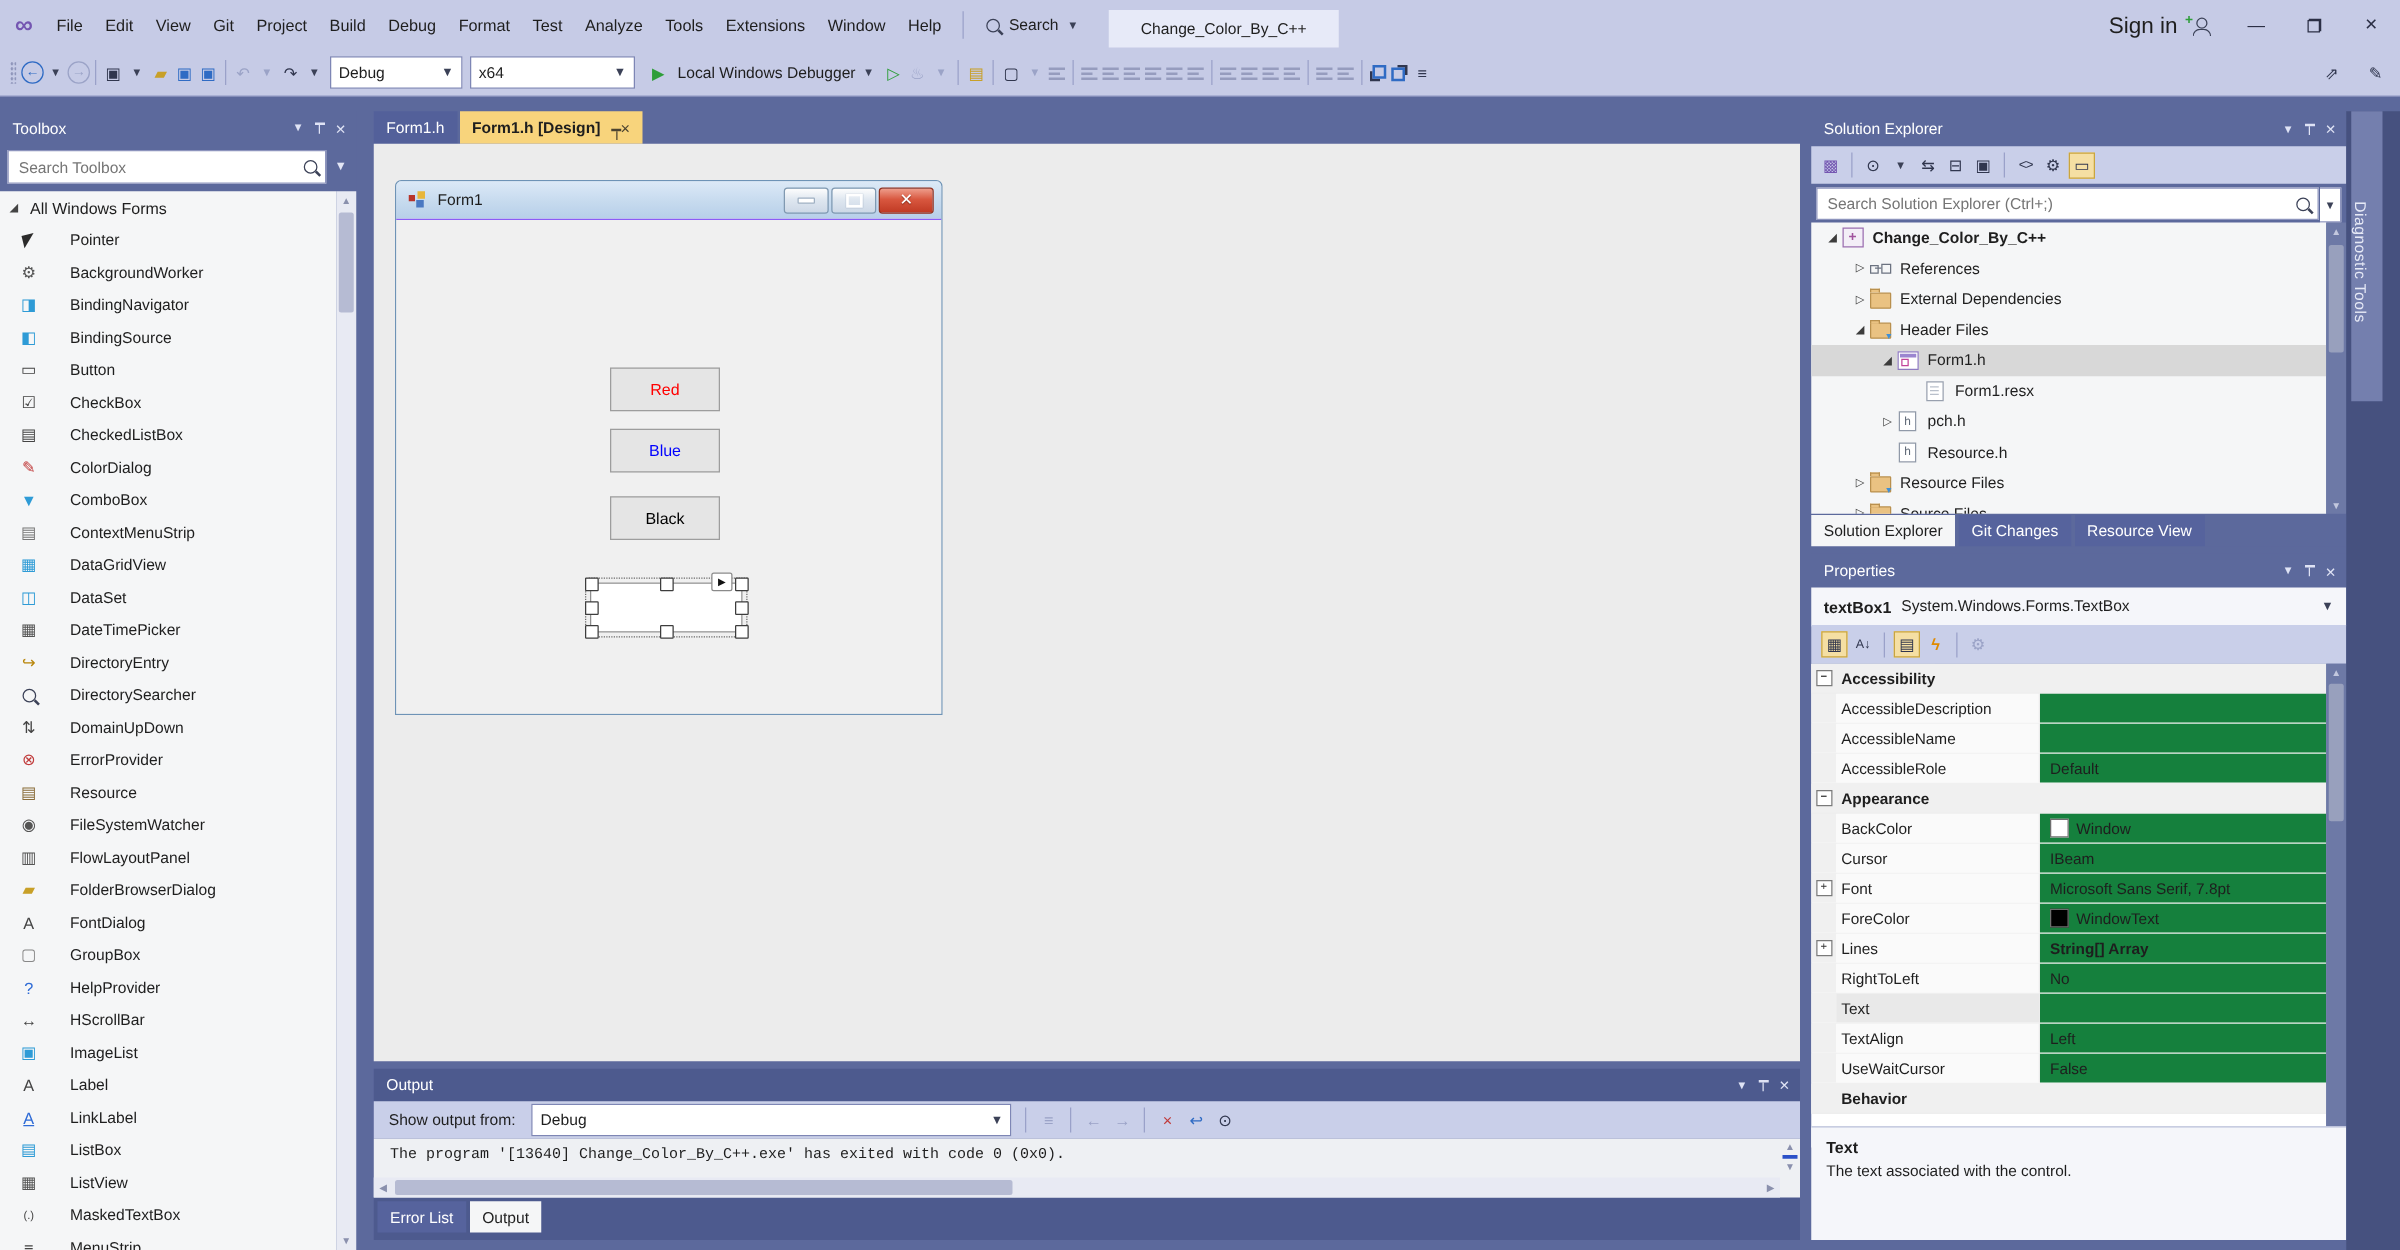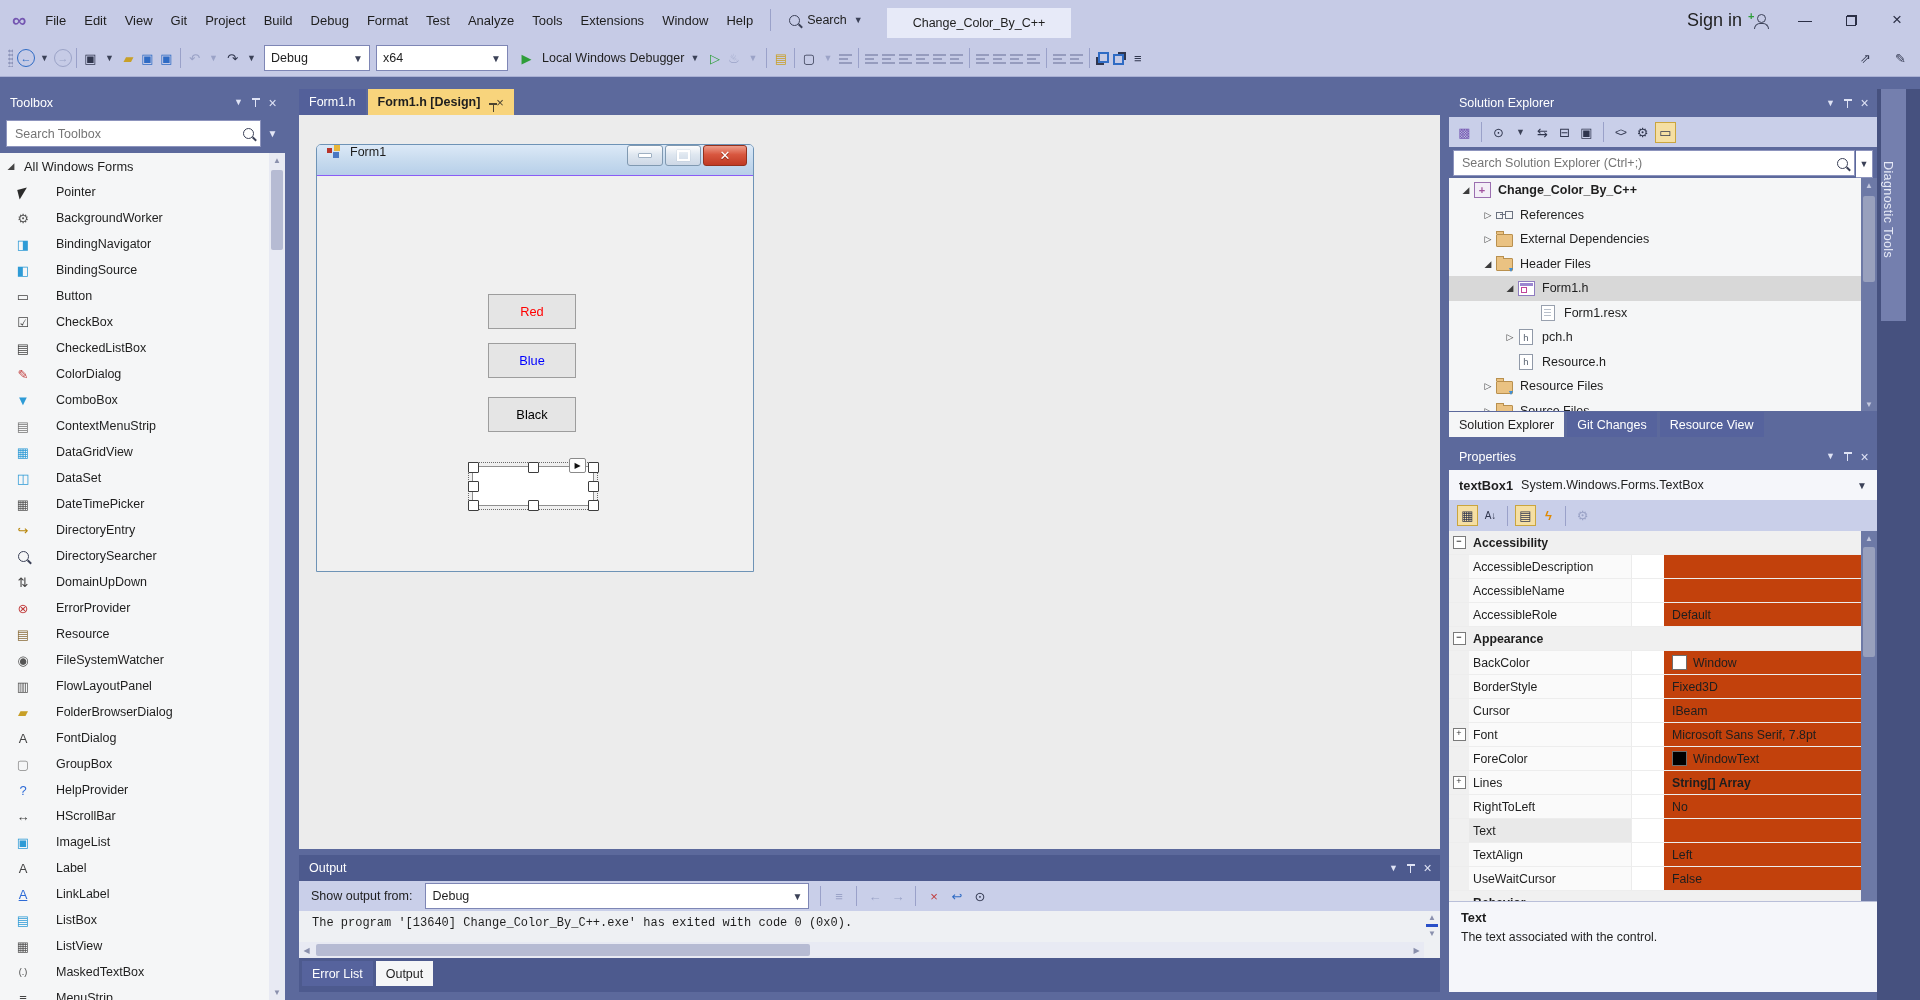--- a/index.html
+++ b/index.html
@@ -80,21 +80,21 @@
   #doc-tabs{left:299px;top:89px;width:1141px;height:26px;display:flex;align-items:flex-end;}
   .doc-tab{height:26px;display:flex;align-items:center;padding:0 10px;font-size:12.5px;gap:8px;}
   .doc-tab.inactive{background:#53609a;color:#ffffff;margin-right:2px;}
   .doc-tab.active{background:#f8d47c;color:#1e1e1e;font-weight:bold;}
   .doc-tab .ticon{font-size:11px;color:#4c4430;font-weight:normal;}
   #doc-tabs-right{position:absolute;right:8px;top:4px;display:flex;gap:10px;color:#e3e6f5;}
   #canvas{left:299px;top:115px;width:1141px;height:734px;background:#ececec;}
   
   #form-window{position:absolute;left:17px;top:29px;width:436px;height:426px;border:1px solid #6e93b6;border-radius:5px 5px 0 0;box-shadow:0 0 0 1px #b9cde0 inset;background:#f0f0f0;}
   #fw-titlebar{position:absolute;left:0;top:0;right:0;height:30px;border-radius:4px 4px 0 0;
-     background:linear-gradient(#dce9f7,#c6daee 55%,#b7cfe9);display:flex;align-items:flex-start;padding:0 6px;}
+     background:linear-gradient(#dce9f7,#c6daee 55%,#b7cfe9);display:flex;align-items:center;padding:0 6px;}
   .fw-icon{position:relative;width:16px;height:14px;margin:0 7px 0 4px;}
   .fw-icon i{position:absolute;display:block;}
   .fw-icon .sq1{left:0;top:3px;width:5px;height:5px;background:#b8342a;}
   .fw-icon .sq2{left:7px;top:0;width:6px;height:6px;background:#e8b63a;}
   .fw-icon .sq3{left:6px;top:7px;width:6px;height:6px;background:#4a78c2;}
   #fw-title{font-size:12.5px;color:#1c1c1c;}
   #fw-btns{margin-left:auto;display:flex;gap:2px;}
   .fwb{width:34px;height:19px;border-radius:3px;border:1px solid #8099b1;display:flex;align-items:center;justify-content:center;
        background:linear-gradient(#fdfdfd,#dfe7f0 45%,#cdd8e6);color:#fff;}
   .fwb .dash{width:12px;height:3px;background:#fff;border:1px solid #9fb0c2;border-radius:1px;}
@@ -165,21 +165,21 @@
   #props-obj{position:absolute;left:0;top:27px;right:0;height:30px;background:#f5f6fa;border-bottom:1px solid #c5cade;display:flex;align-items:center;padding:0 10px;gap:8px;}
   #props-obj .oname{font-weight:bold;font-size:12.8px;}
   #props-obj .otype{font-size:12.5px;}
   #props-obj .dd{margin-left:auto;font-size:10px;color:#3b4157;}
   #props-toolbar{position:absolute;left:0;top:57px;right:0;height:31px;background:#c9cfe9;display:flex;align-items:center;padding:0 8px;gap:3px;}
   #props-grid{position:absolute;left:0;top:88px;right:16px;height:387px;background:#ffffff;overflow:hidden;}
   .prow{height:23px;display:flex;align-items:stretch;border-bottom:1px solid #ededed;font-size:12.3px;}
   .prow .gut{width:20px;flex:0 0 auto;display:flex;align-items:center;justify-content:center;background:#f0f0f0;}
   .expbox{width:11px;height:11px;border:1px solid #7a7a7a;background:#fff;font-size:9px;line-height:9px;text-align:center;color:#333;}
   .prow .nm{width:158px;flex:0 0 auto;display:flex;align-items:center;padding-left:4px;background:#fafafa;border-right:1px solid #ececec;}
-  .prow .vl{flex:1;display:flex;align-items:center;padding-left:8px;background:#c2410c;gap:6px;margin-left:32px;}
+  .prow .vl{flex:1;display:flex;align-items:center;padding-left:8px;background:#15803d;gap:6px;}
   .prow.cat{background:#f0f0f0;font-weight:bold;}
   .prow.cat .nm{background:#f0f0f0;border-right:none;width:auto;}
   .prow.sel .nm{background:#e9e9e9;}
   .swatch{width:13px;height:13px;border:1px solid #6e6e6e;flex:0 0 auto;}
   .bold-val{font-weight:bold;}
   #props-scroll{position:absolute;right:0;top:88px;height:387px;width:16px;background:#6d79a6;}
   #props-scroll .up{position:absolute;top:0;width:16px;height:14px;display:flex;align-items:center;justify-content:center;font-size:8px;color:#c3c8de;}
   #props-scroll .dn{position:absolute;bottom:0;width:16px;height:14px;display:flex;align-items:center;justify-content:center;font-size:8px;color:#c3c8de;}
   #props-scroll .thumb{position:absolute;left:2px;top:16px;width:12px;height:110px;background:#98a0bd;border-radius:2px;}
   #props-desc{position:absolute;left:0;right:0;bottom:0;height:74px;background:#f5f6fa;border-top:1px solid #b9bfd9;padding:8px 12px;}
@@ -730,27 +730,20 @@
         <div class="prow">
           <span class="gut"></span>
           <span class="nm">BackColor</span>
           <span class="vl">
             <span class="swatch" style="background: rgb(255, 255, 255);"></span>
             <span>Window</span>
           </span>
         </div>
         <div class="prow">
           <span class="gut"></span>
-          <span class="nm">BorderStyle</span>
-          <span class="vl">
-            <span>Fixed3D</span>
-          </span>
-        </div>
-        <div class="prow">
-          <span class="gut"></span>
           <span class="nm">Cursor</span>
           <span class="vl">
             <span>IBeam</span>
           </span>
         </div>
         <div class="prow">
           <span class="gut">
             <span class="expbox">+</span>
           </span>
           <span class="nm">Font</span>

